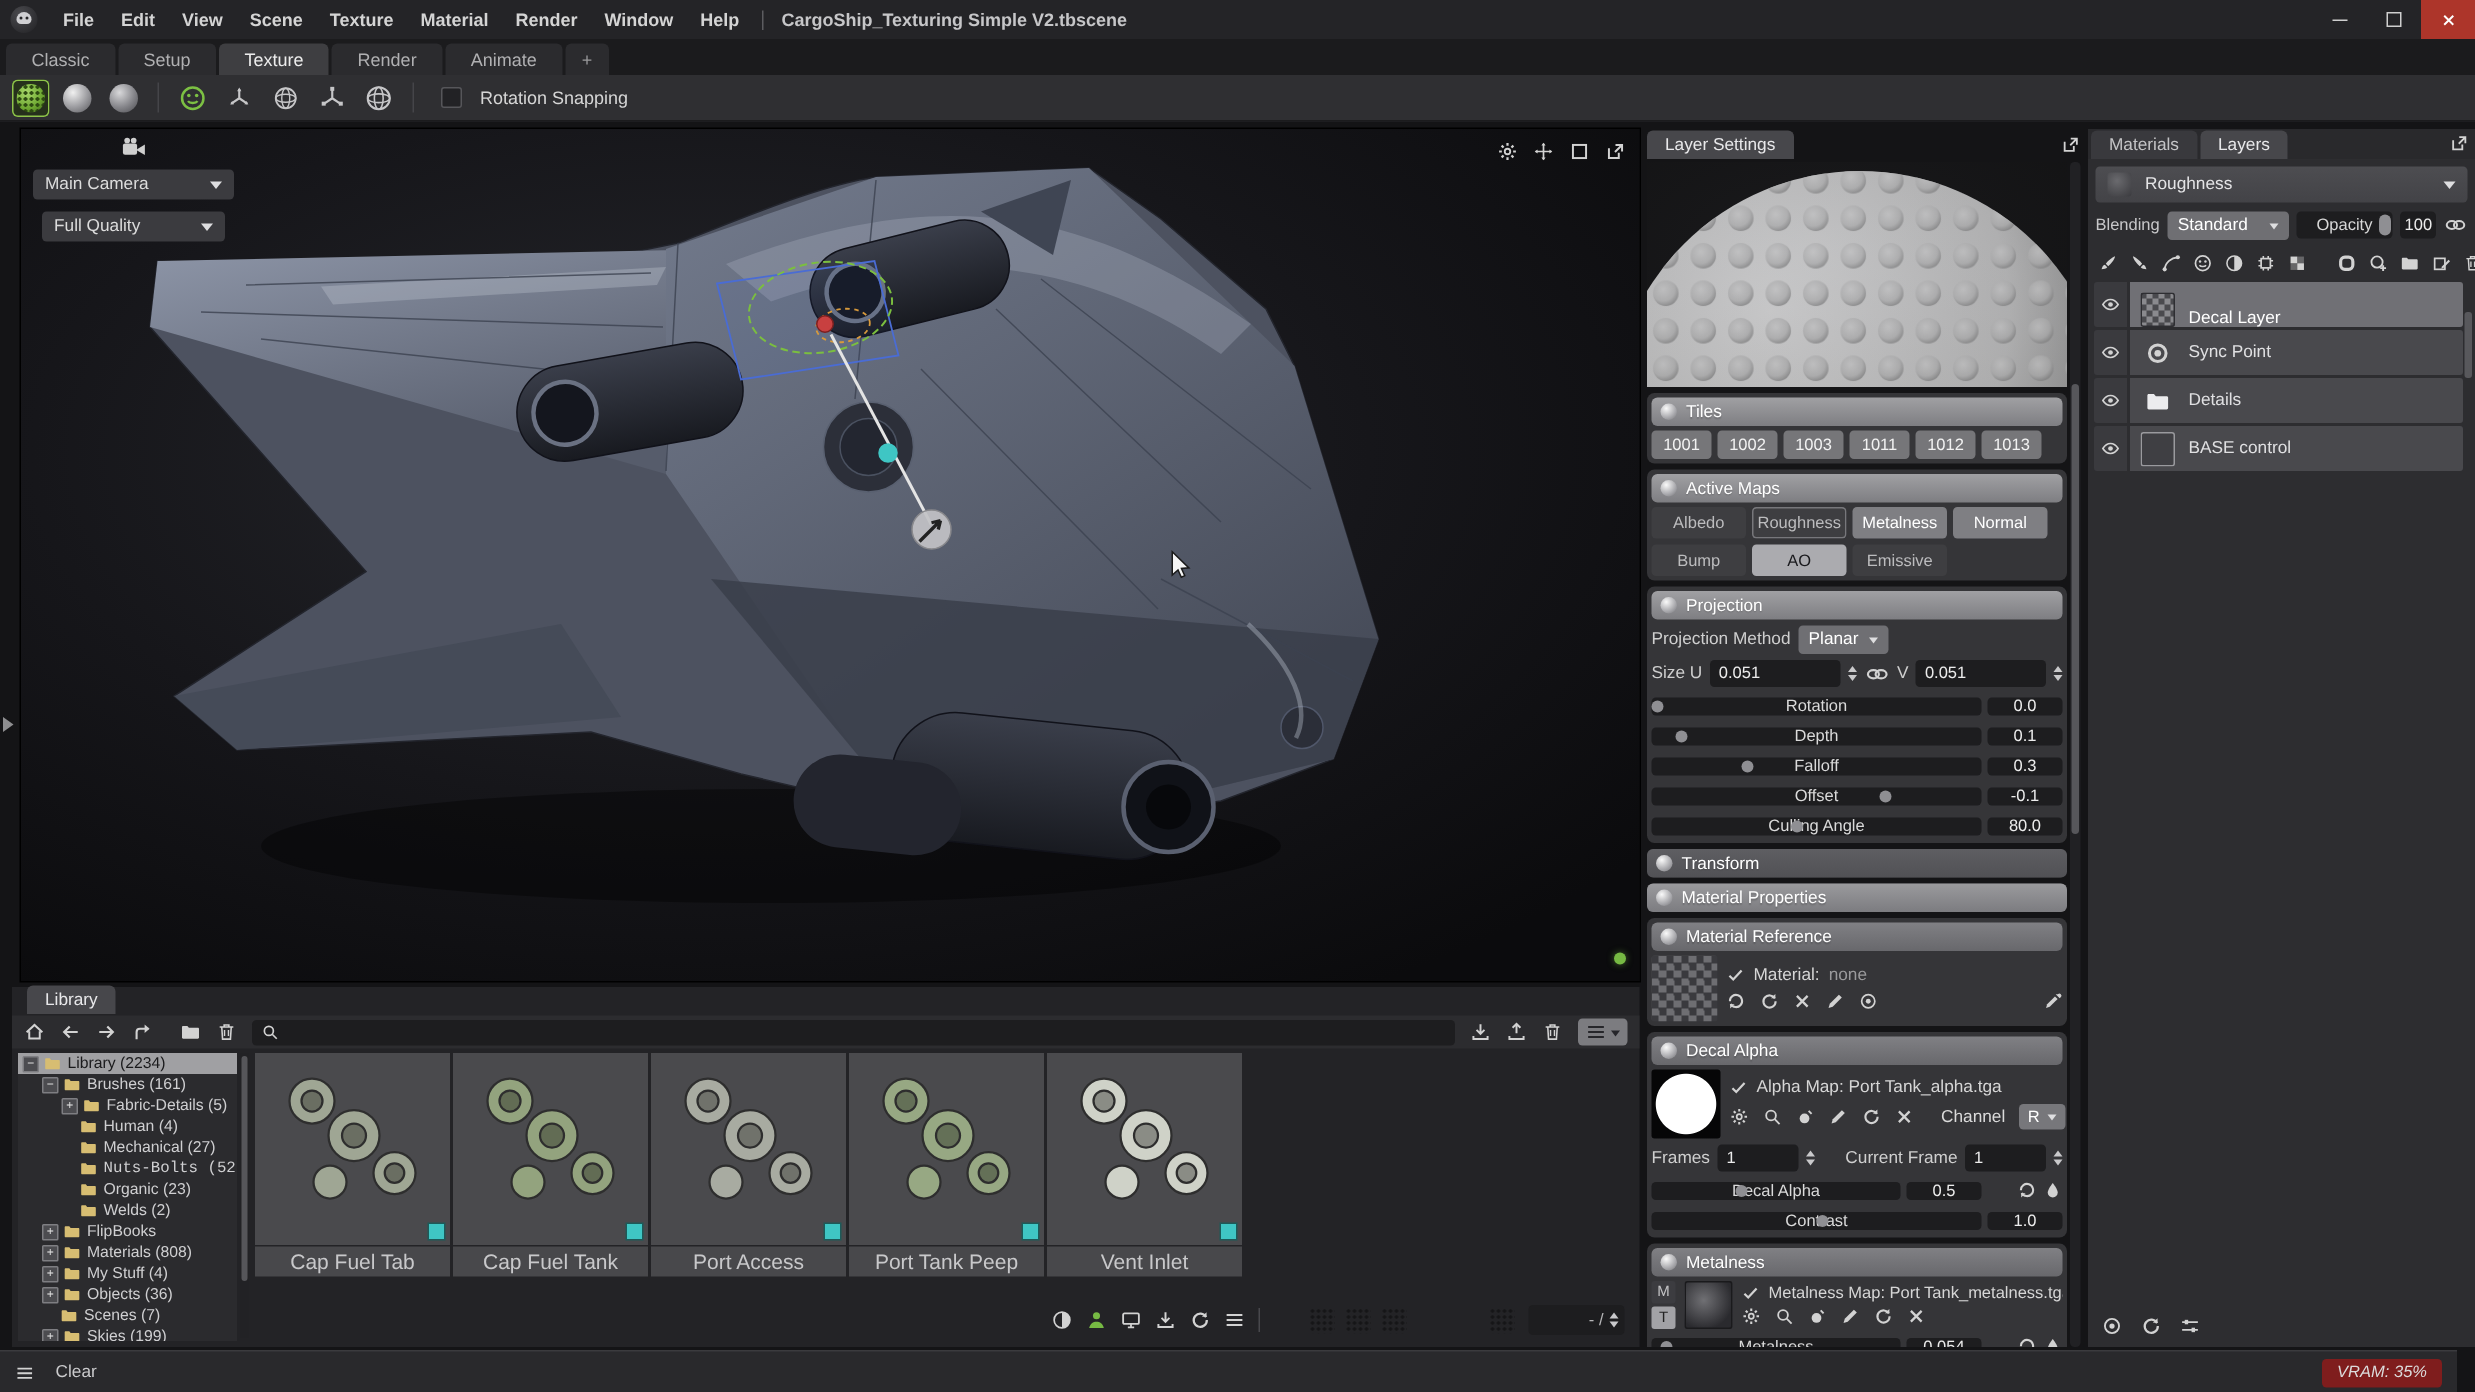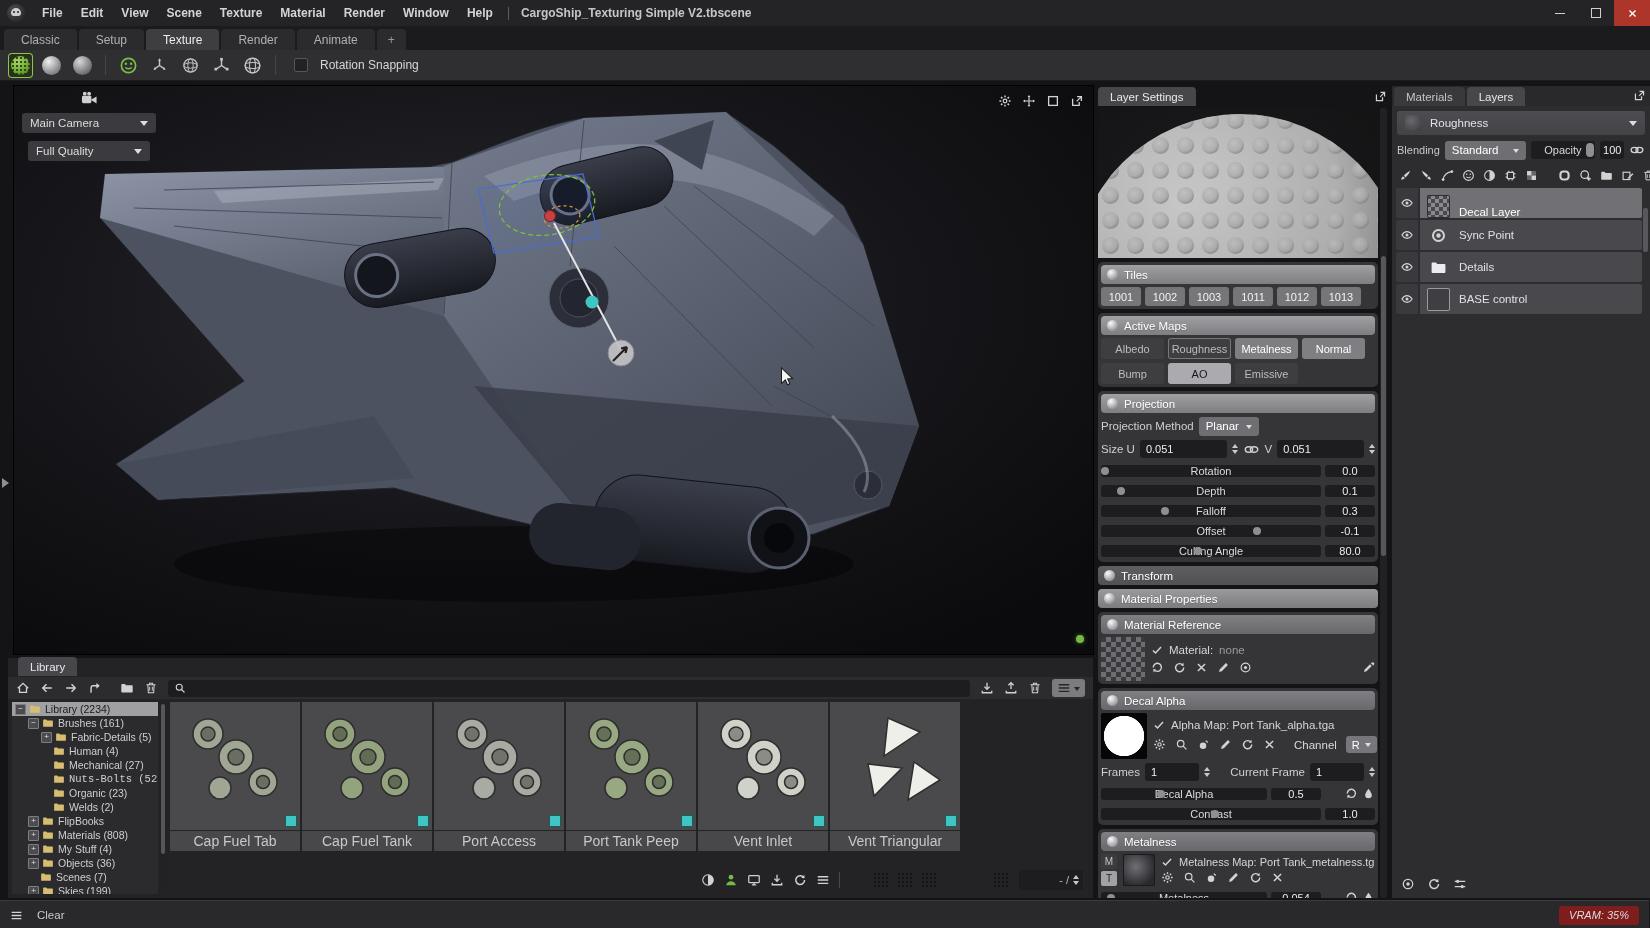--- a/index.html
+++ b/index.html
@@ -158,21 +158,21 @@
   .tile.selected .tlabel{background:#8f8f92;color:#fff;}
   #lib-bottom{position:absolute;right:10px;bottom:8px;display:flex;align-items:center;gap:9px;color:#cccccd;}
   #lib-bottom .ic{width:14px;height:14px;}
   #lib-bottom .person{color:#76b943;}
   .ldivv{width:1px;height:16px;background:#48484c;}
   .swatch{width:17px;height:17px;border-radius:3px;flex:none;}
   .swatch.dots{background-image:radial-gradient(#00000066 1px,transparent 1.2px);background-size:4px 4px;}
   #pager{width:56px;height:20px;background:#1d1d1f;border-radius:3px;display:flex;align-items:center;justify-content:flex-end;gap:4px;padding:0 4px;color:#b6b6b8;font-size:11px;}
 
   
-  #statusbar{position:absolute;left:0;right:1px;top:900px;height:28px;background:#29292c;border-top:1px solid #3b3b3e;display:flex;align-items:center;padding:0 10px;gap:14px;}
+  #statusbar{position:absolute;left:0;right:12px;top:900px;height:28px;background:#29292c;border-top:1px solid #3b3b3e;display:flex;align-items:center;padding:0 10px;gap:14px;}
   #vram{margin-left:auto;background:#7f1d1d;border-radius:3px;height:19px;display:flex;align-items:center;padding:0 10px;font-size:11px;color:#dcdcdc;font-style:italic;}
   #clear-btn{font-size:11.5px;color:#cacacc;}
 </style>
 </head>
 <body>
 
 <svg width="0" height="0" style="position:absolute">
 <defs>
   <radialGradient id="gBG" cx="42%" cy="38%" r="75%">
         <stop offset="0%" stop-color="#26272c"></stop>
@@ -1248,34 +1248,20 @@
               <circle cx="93" cy="80" r="14" fill="currentColor"></circle>
               <circle cx="93" cy="80" r="6.5" fill="#00000055"></circle>
               <circle cx="50" cy="86" r="11" fill="currentColor"></circle>
             </g>
           </svg>
 
           <span class="badge"></span>
         </div>
         <div class="tlabel">Vent Inlet</div>
       </div>
-      <div class="tile">
-        <div class="timg">
-
-          <svg viewBox="0 0 130 128" style="color: rgb(239, 239, 233);">
-            <g stroke="#2e2e2e" stroke-width="1.5" fill="currentColor">
-              <path d="M58 16 L90 30 L54 54 Z"></path>
-              <path d="M38 62 L72 66 L44 94 Z"></path>
-              <path d="M84 60 L110 78 L78 98 Z"></path>
-            </g>
-          </svg>
-          <span class="badge"></span>
-        </div>
-        <div class="tlabel">Vent Triangular</div>
-      </div>
     </div>
   <div id="lib-bottom">
     <svg class="ic">
         <use href="#s-half"></use>
       </svg>
     <svg class="ic person">
         <use href="#s-person"></use>
       </svg>
     <svg class="ic">
         <use href="#s-monitor"></use>

